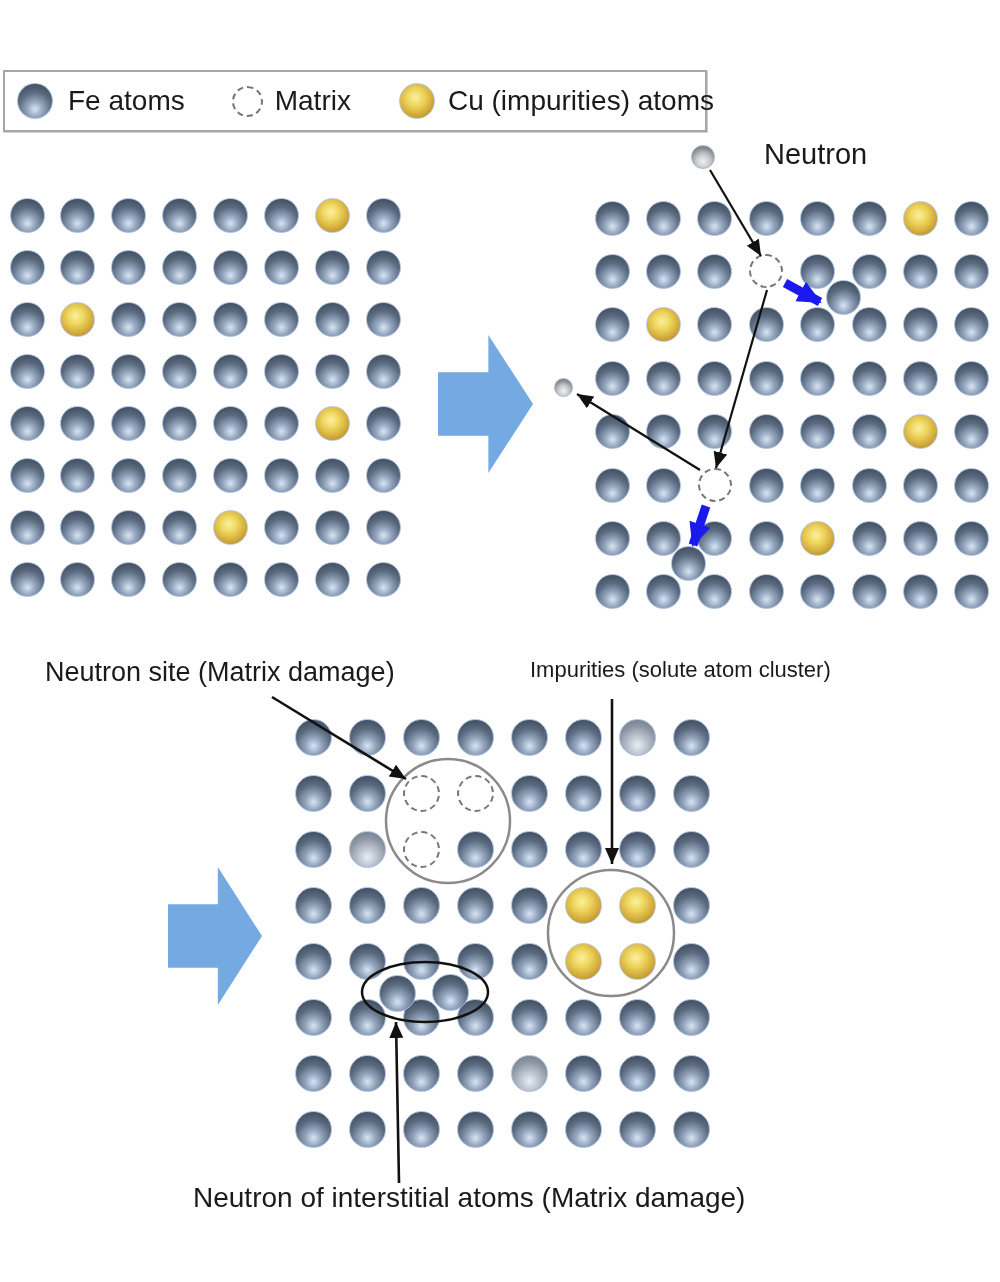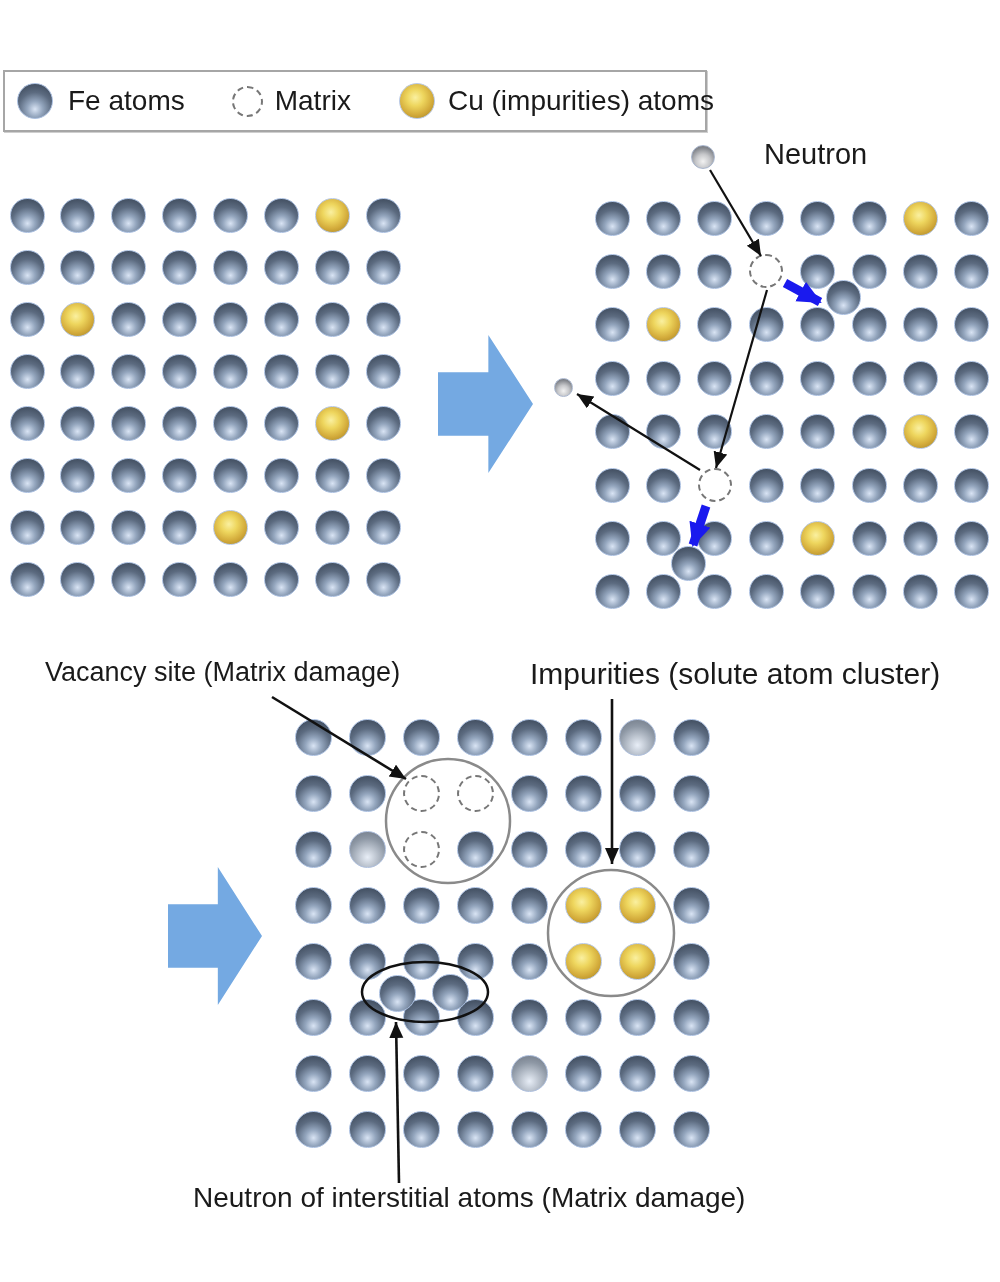--- a/index.html
+++ b/index.html
@@ -270,22 +270,22 @@
       <div class="atom fe" style="left: 618.5px; top: 1110.5px; width: 37px; height: 37px;"></div>
       <div class="atom fe" style="left: 672.5px; top: 1110.5px; width: 37px; height: 37px;"></div>
       <div class="atom fe" style="left: 378.5px; top: 974.5px; width: 37px; height: 37px;"></div>
       <div class="atom fe" style="left: 431.5px; top: 973.5px; width: 37px; height: 37px;"></div>
     </div>
 
   <div id="big-arrow-top" class="big-arrow" style="left: 438px; top: 335px; width: 95px; height: 138px; background: rgb(116, 169, 226);"></div>
   <div id="big-arrow-bottom" class="big-arrow" style="left: 168px; top: 867px; width: 94px; height: 138px; background: rgb(116, 169, 226);"></div>
 
   <div class="fig-label" id="lbl-neutron" style="left: 737px; top: 138px; font-size: 29px; margin-left: 27px;">Neutron</div>
-  <div class="fig-label" id="lbl-vacancy" style="left: 45px; top: 657px; font-size: 27px;">Vacancy site (Matrix damage)</div>
-  <div class="fig-label" id="lbl-impurities" style="left: 530px; top: 657px; font-size: 30px;">Impurities (solute atom cluster)</div>
+  <div class="fig-label" id="lbl-vacancy" style="left: 45px; top: 657px; font-size: 27px;">Neutron site (Matrix damage)</div>
+  <div class="fig-label" id="lbl-impurities" style="left: 530px; top: 657px; font-size: 22px;">Impurities (solute atom cluster)</div>
   <div class="fig-label" id="lbl-interstitial" style="left: 193px; top: 1182px; font-size: 28px;">Neutron of interstitial atoms (Matrix damage)</div>
 
   <svg id="overlay" viewBox="0 0 1000 1282">
     <defs>
       <marker id="thinhead" markerUnits="userSpaceOnUse" markerWidth="17" markerHeight="15" refX="16" refY="7" orient="auto">
         <path d="M0,0 L16,7 L0,14 Z" fill="#111111"></path>
       </marker>
       <marker id="bluehead" markerUnits="userSpaceOnUse" markerWidth="26" markerHeight="24" refX="22" refY="11" orient="auto">
         <path d="M0,0 L24,11 L0,22 Z" fill="#1a1aee"></path>
       </marker>

